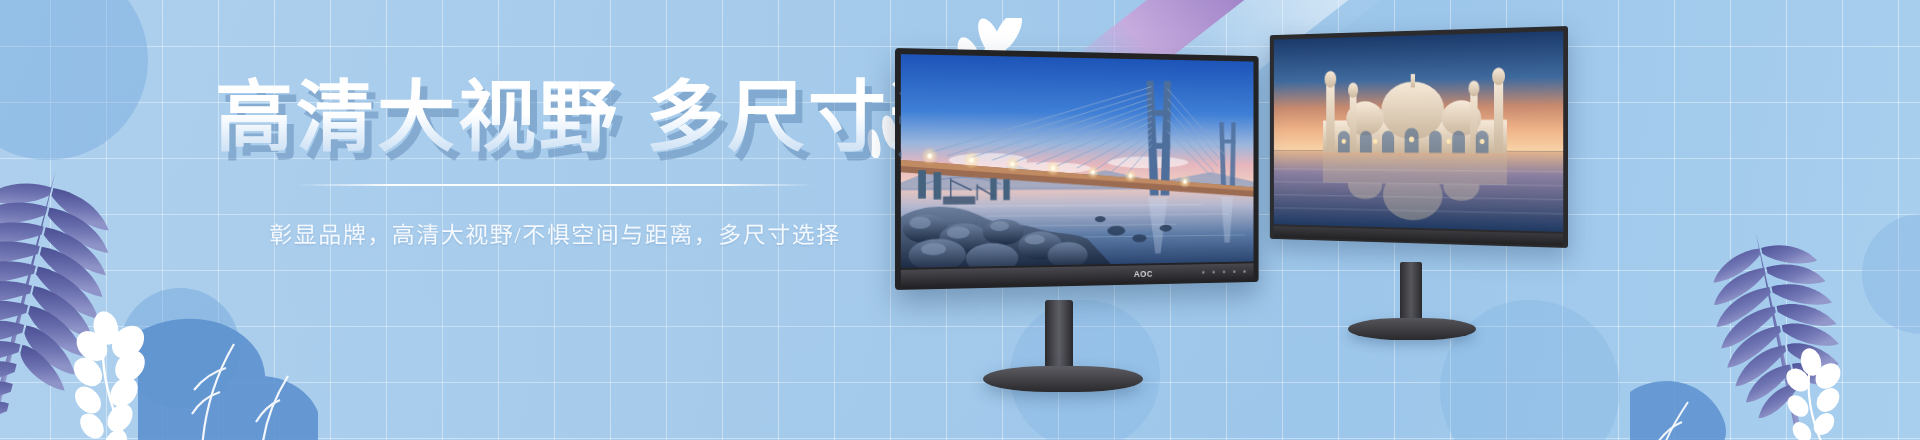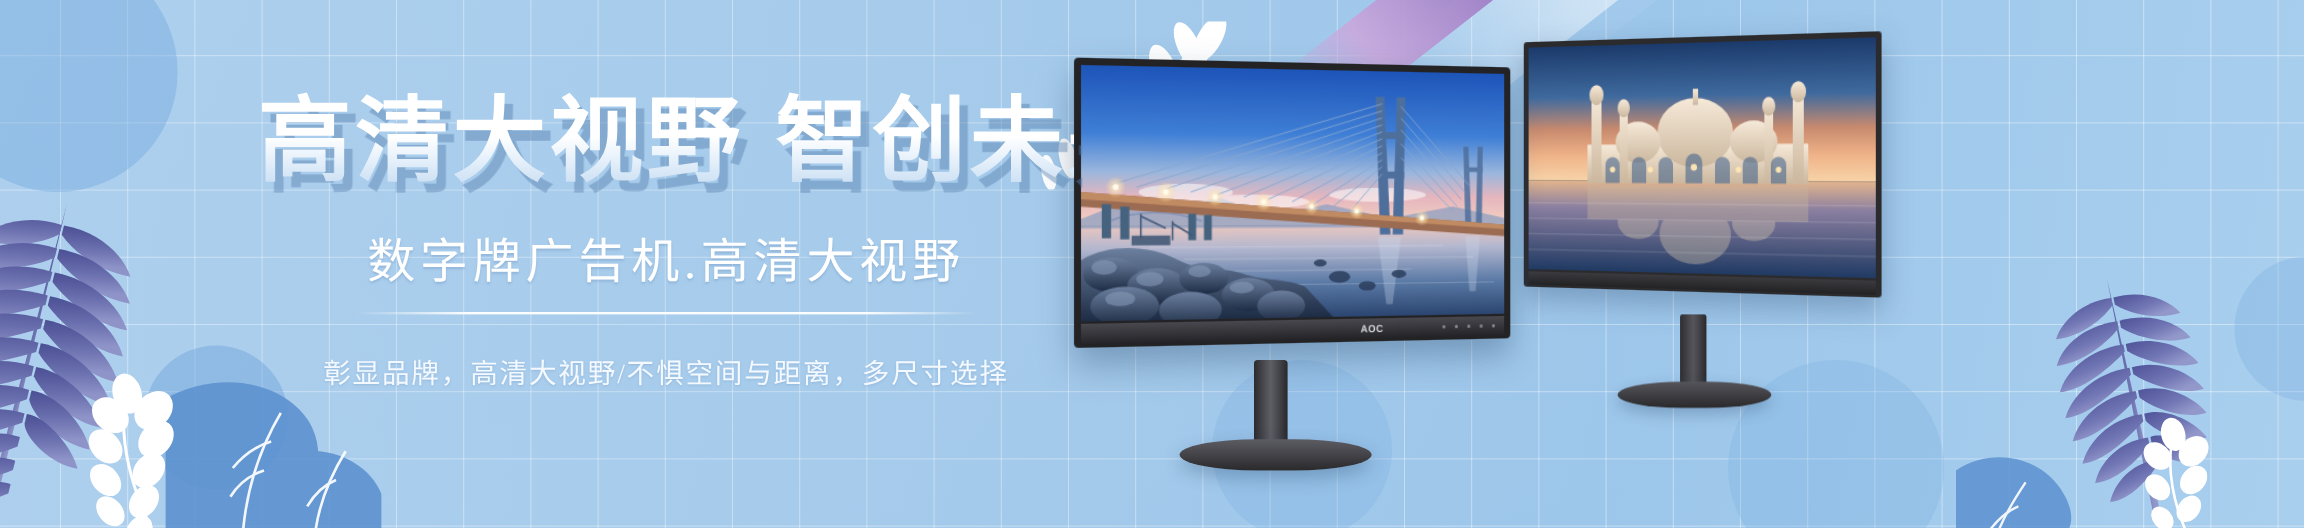--- a/index.html
+++ b/index.html
@@ -577,19 +577,18 @@
             <i></i>
             <i></i>
           </span>
       </div>
     </div>
     <div class="front-neck"></div>
     <div class="front-base"></div>
   </div>
 
   <div class="text-block">
-    <div class="headline"><span>高清大视野</span><span class="gap"></span><span>智创未来</span></div>
-    <div class="subhead">数字牌广告机.高清大视野</div>
+    <div class="headline"><span>高清大视野</span><span class="gap"></span><span>多尺寸选择</span></div>
     <div class="divider"></div>
     <div class="tagline">彰显品牌，高清大视野/不惧空间与距离，多尺寸选择</div>
   </div>
 
 </div>
 
 </body></html>

